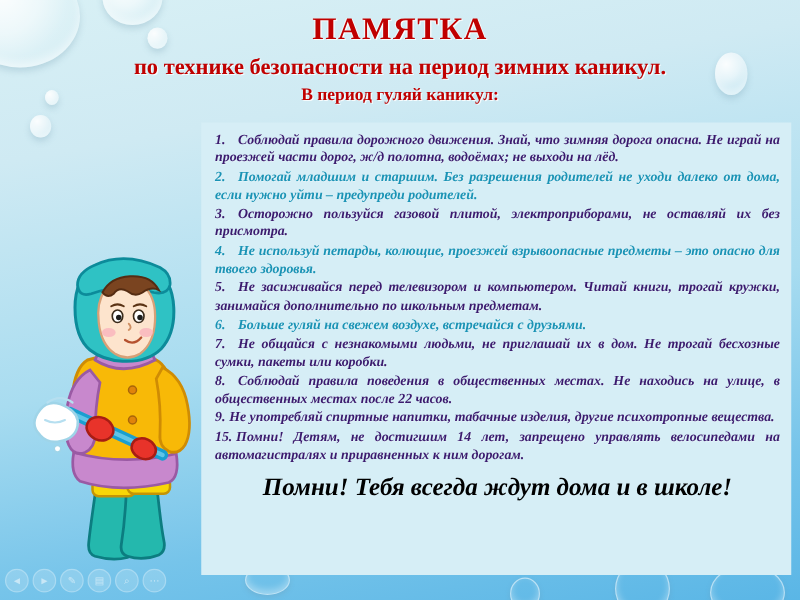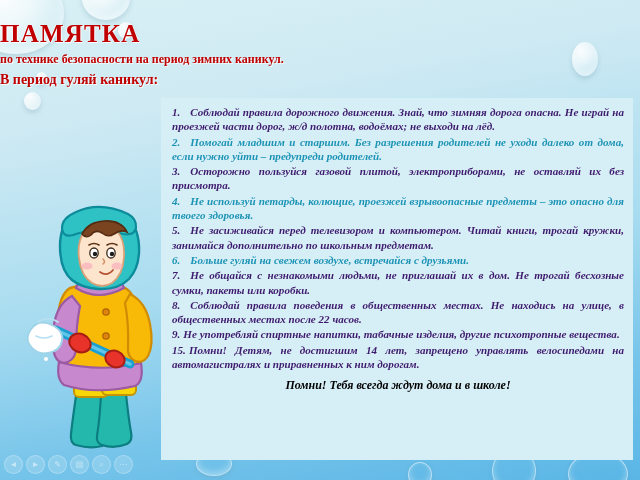--- a/index.html
+++ b/index.html
@@ -50,39 +50,40 @@
   #b6 { left: 572px;  top: 42px;   width: 26px;  height: 34px; }
   #b7 { left: 196px;  top: 452px;  width: 34px;  height: 22px; }
   #b8 { left: 492px;  top: 448px;  width: 42px;  height: 44px; }
   #b9 { left: 568px;  top: 452px;  width: 58px;  height: 42px; }
   #b10{ left: 408px;  top: 462px;  width: 22px;  height: 24px; }
 
   
   .heading-block {
     position: absolute;
     left: 0;
-    top: 20px;
+    top: 10px;
     width: 640px;
+    text-align: center;
     z-index: 6;
   }
   .title-main {
     font-family: "Liberation Serif", serif;
     font-weight: bold;
     font-size: 25px;
     letter-spacing: 1.2px;
     color: #c00000;
     text-shadow: 1px 1px 0 rgba(255,255,255,0.85),
                 -1px 0 0 rgba(255,255,255,0.55);
     margin: 0 0 5px 0;
     line-height: 1.1;
   }
   .title-sub {
     font-family: "Liberation Serif", serif;
     font-weight: bold;
-    font-size: 12px;
+    font-size: 18px;
     color: #c00000;
     text-shadow: 1px 1px 0 rgba(255,255,255,0.8);
     margin: 0 0 6px 0;
     line-height: 1.15;
   }
   .title-sub2 {
     font-family: "Liberation Serif", serif;
     font-weight: bold;
     font-size: 14px;
     color: #c00000;
@@ -116,21 +117,21 @@
   }
   .rule.purple { color: #3b1b6e; }
   .rule.teal   { color: #1a93b5; }
 
   .rule .num { margin-right: 10px; }
   .rule.nogap .num { margin-right: 3px; }
 
   .closing {
     font-family: "Liberation Serif", serif;
     font-weight: bold;
-    font-size: 12px;
+    font-size: 20px;
     color: #000000;
     text-align: center;
     margin: 7px 0 0 0;
     line-height: 1.2;
   }
 
   
   #child-illustration {
     position: absolute;
     left: 14px;

